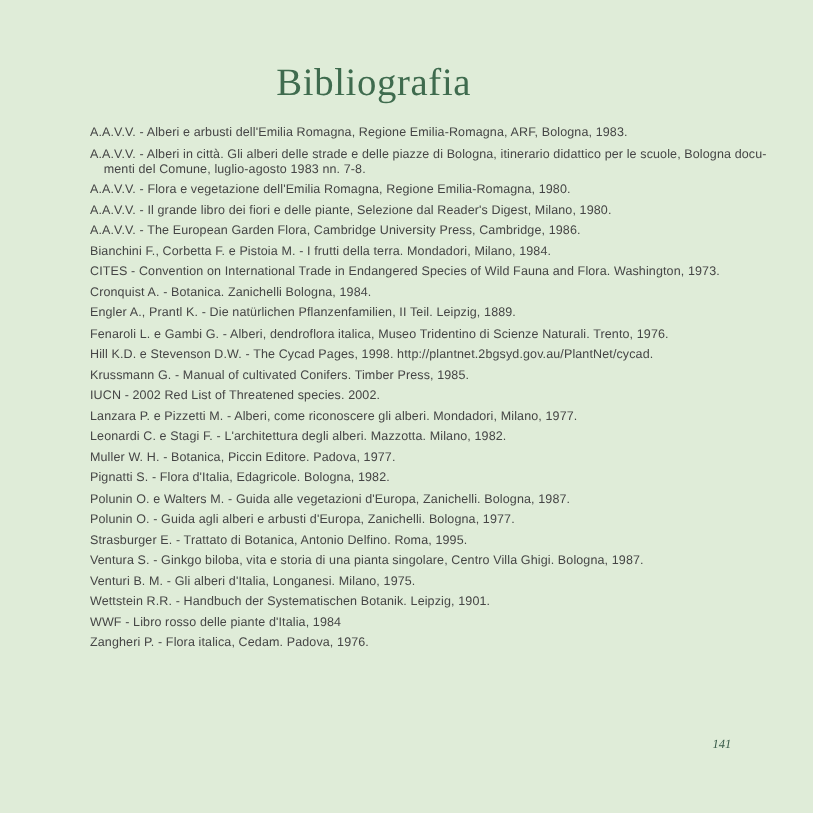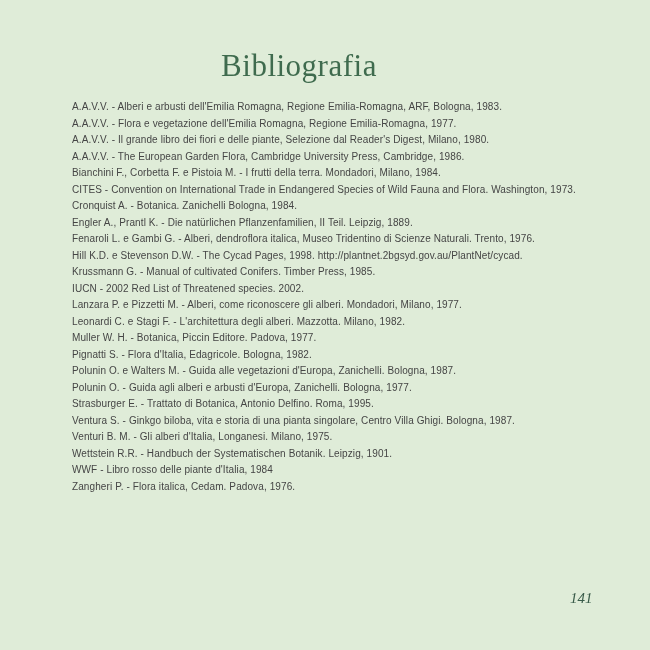--- a/index.html
+++ b/index.html
@@ -50,35 +50,39 @@
   }
   .line.cont{
     padding-left:11px;
   }
   .pagenum{
     position:absolute;
     top:590px;
     left:570px;
     font-family:"Liberation Serif", serif;
     font-style:italic;
-    font-size:15px;
+    font-size:10px;
     color:var(--pagenum);
   }
 </style>
 </head>
 <body>
 
 <div class="page">
   <h1 class="title">Bibliografia</h1>
   <div class="bib">
       <div class="entry">
         <div class="line">A.A.V.V. - Alberi e arbusti dell'Emilia Romagna, Regione Emilia-Romagna, ARF, Bologna, 1983.</div>
       </div>
       <div class="entry">
-        <div class="line">A.A.V.V. - Flora e vegetazione dell'Emilia Romagna, Regione Emilia-Romagna, 1977.</div>
+        <div class="line">A.A.V.V. - Alberi in città. Gli alberi delle strade e delle piazze di Bologna, itinerario didattico per le scuole, Bologna docu-</div>
+        <div class="line cont">menti del Comune, luglio-agosto 1983 nn. 7-8.</div>
+      </div>
+      <div class="entry">
+        <div class="line">A.A.V.V. - Flora e vegetazione dell'Emilia Romagna, Regione Emilia-Romagna, 1980.</div>
       </div>
       <div class="entry">
         <div class="line">A.A.V.V. - Il grande libro dei fiori e delle piante, Selezione dal Reader's Digest, Milano, 1980.</div>
       </div>
       <div class="entry">
         <div class="line">A.A.V.V. - The European Garden Flora, Cambridge University Press, Cambridge, 1986.</div>
       </div>
       <div class="entry">
         <div class="line">Bianchini F., Corbetta F. e Pistoia M. - I frutti della terra. Mondadori, Milano, 1984.</div>
       </div>

